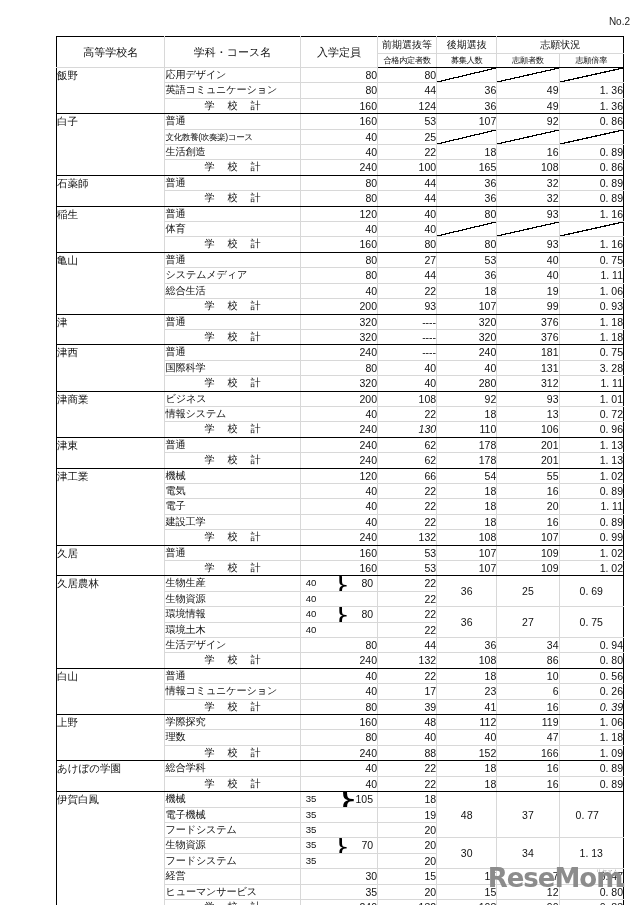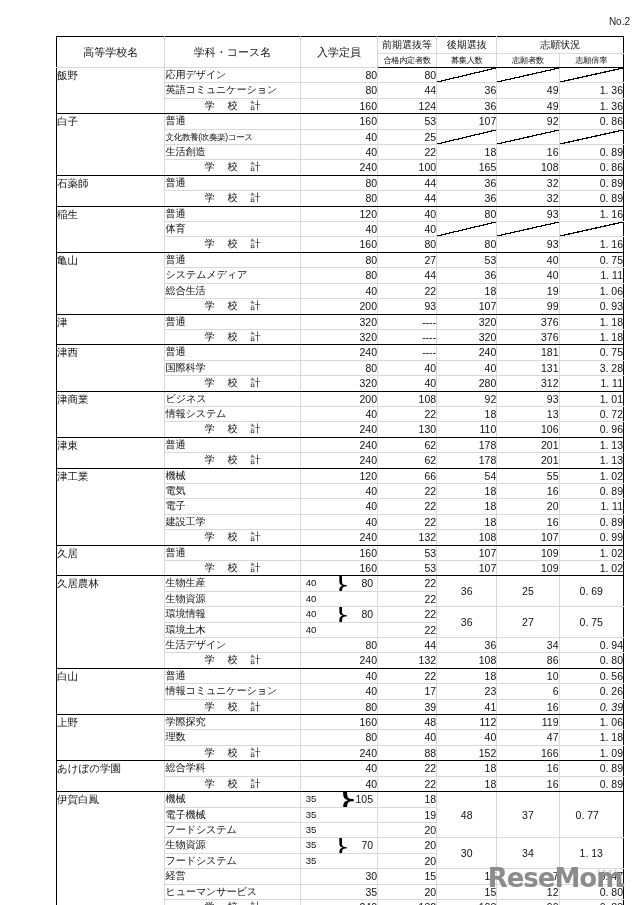--- a/index.html
+++ b/index.html
@@ -359,21 +359,21 @@
           <td class="course">情報システム</td>
           <td class="num">40</td>
           <td class="num">22</td>
           <td class="num">18</td>
           <td class="num">13</td>
           <td class="num hv-r">0. 72</td>
         </tr>
         <tr class="totalrow">
           <td class="course" style="border-bottom: 1.6px solid rgb(0, 0, 0);">学 校 計</td>
           <td class="num" style="border-bottom: 1.6px solid rgb(0, 0, 0);">240</td>
-          <td class="num" style="border-bottom: 1.6px solid rgb(0, 0, 0);">130</td>
+          <td class="num" style="border-bottom: 1.6px solid rgb(0, 0, 0); font-style: italic;">130</td>
           <td class="num" style="border-bottom: 1.6px solid rgb(0, 0, 0);">110</td>
           <td class="num" style="border-bottom: 1.6px solid rgb(0, 0, 0);">106</td>
           <td class="num hv-r" style="border-bottom: 1.6px solid rgb(0, 0, 0);">0. 96</td>
         </tr>
         <tr>
           <td class="school hv-l" rowspan="2" style="border-bottom: 1.6px solid rgb(0, 0, 0);">津東</td>
           <td class="course">普通</td>
           <td class="num">240</td>
           <td class="num">62</td>
           <td class="num">178</td>

